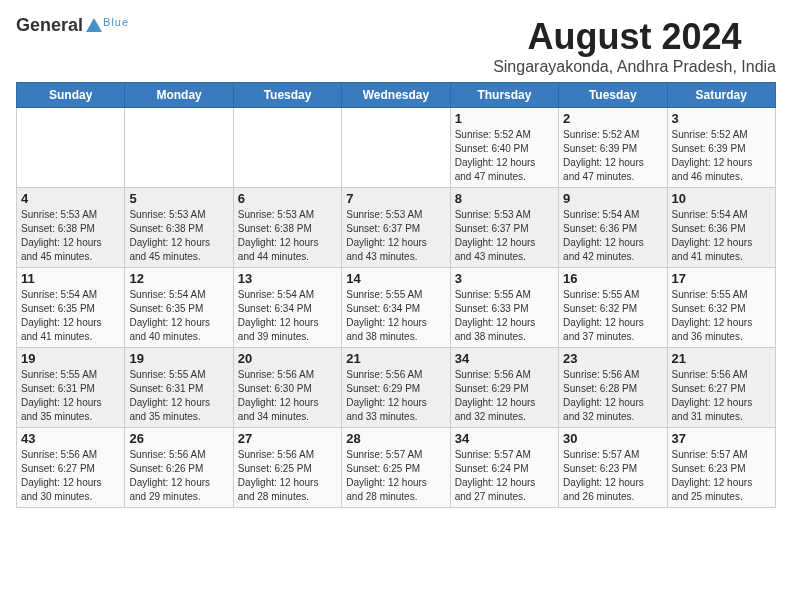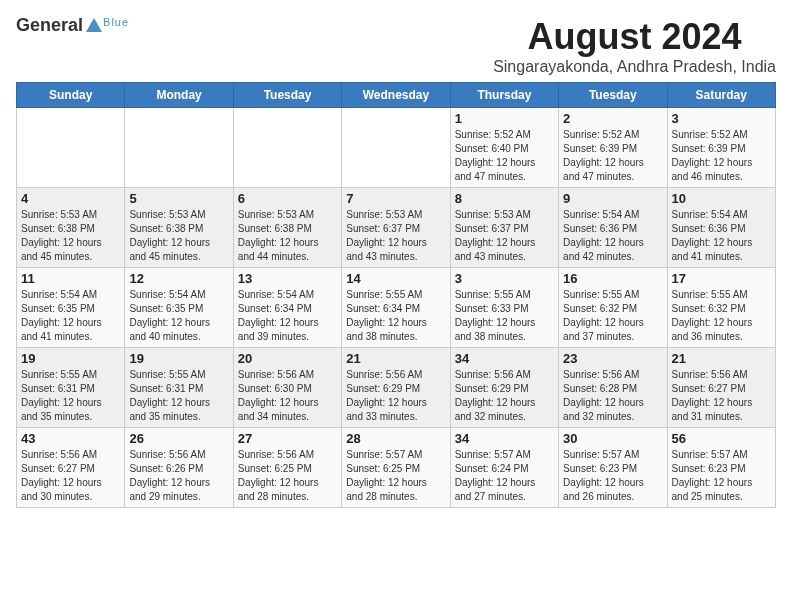--- a/index.html
+++ b/index.html
@@ -249,18 +249,18 @@
         </td>
         <td>
           <span class="day-num">34</span>
           <div class="day-info">Sunrise: 5:57 AM<br>Sunset: 6:24 PM<br>Daylight: 12 hours<br>and 27 minutes.</div>
         </td>
         <td>
           <span class="day-num">30</span>
           <div class="day-info">Sunrise: 5:57 AM<br>Sunset: 6:23 PM<br>Daylight: 12 hours<br>and 26 minutes.</div>
         </td>
         <td>
-          <span class="day-num">56</span>
+          <span class="day-num">37</span>
           <div class="day-info">Sunrise: 5:57 AM<br>Sunset: 6:23 PM<br>Daylight: 12 hours<br>and 25 minutes.</div>
         </td>
       </tr>
     </tbody>
 </table>
 
 </body></html>

